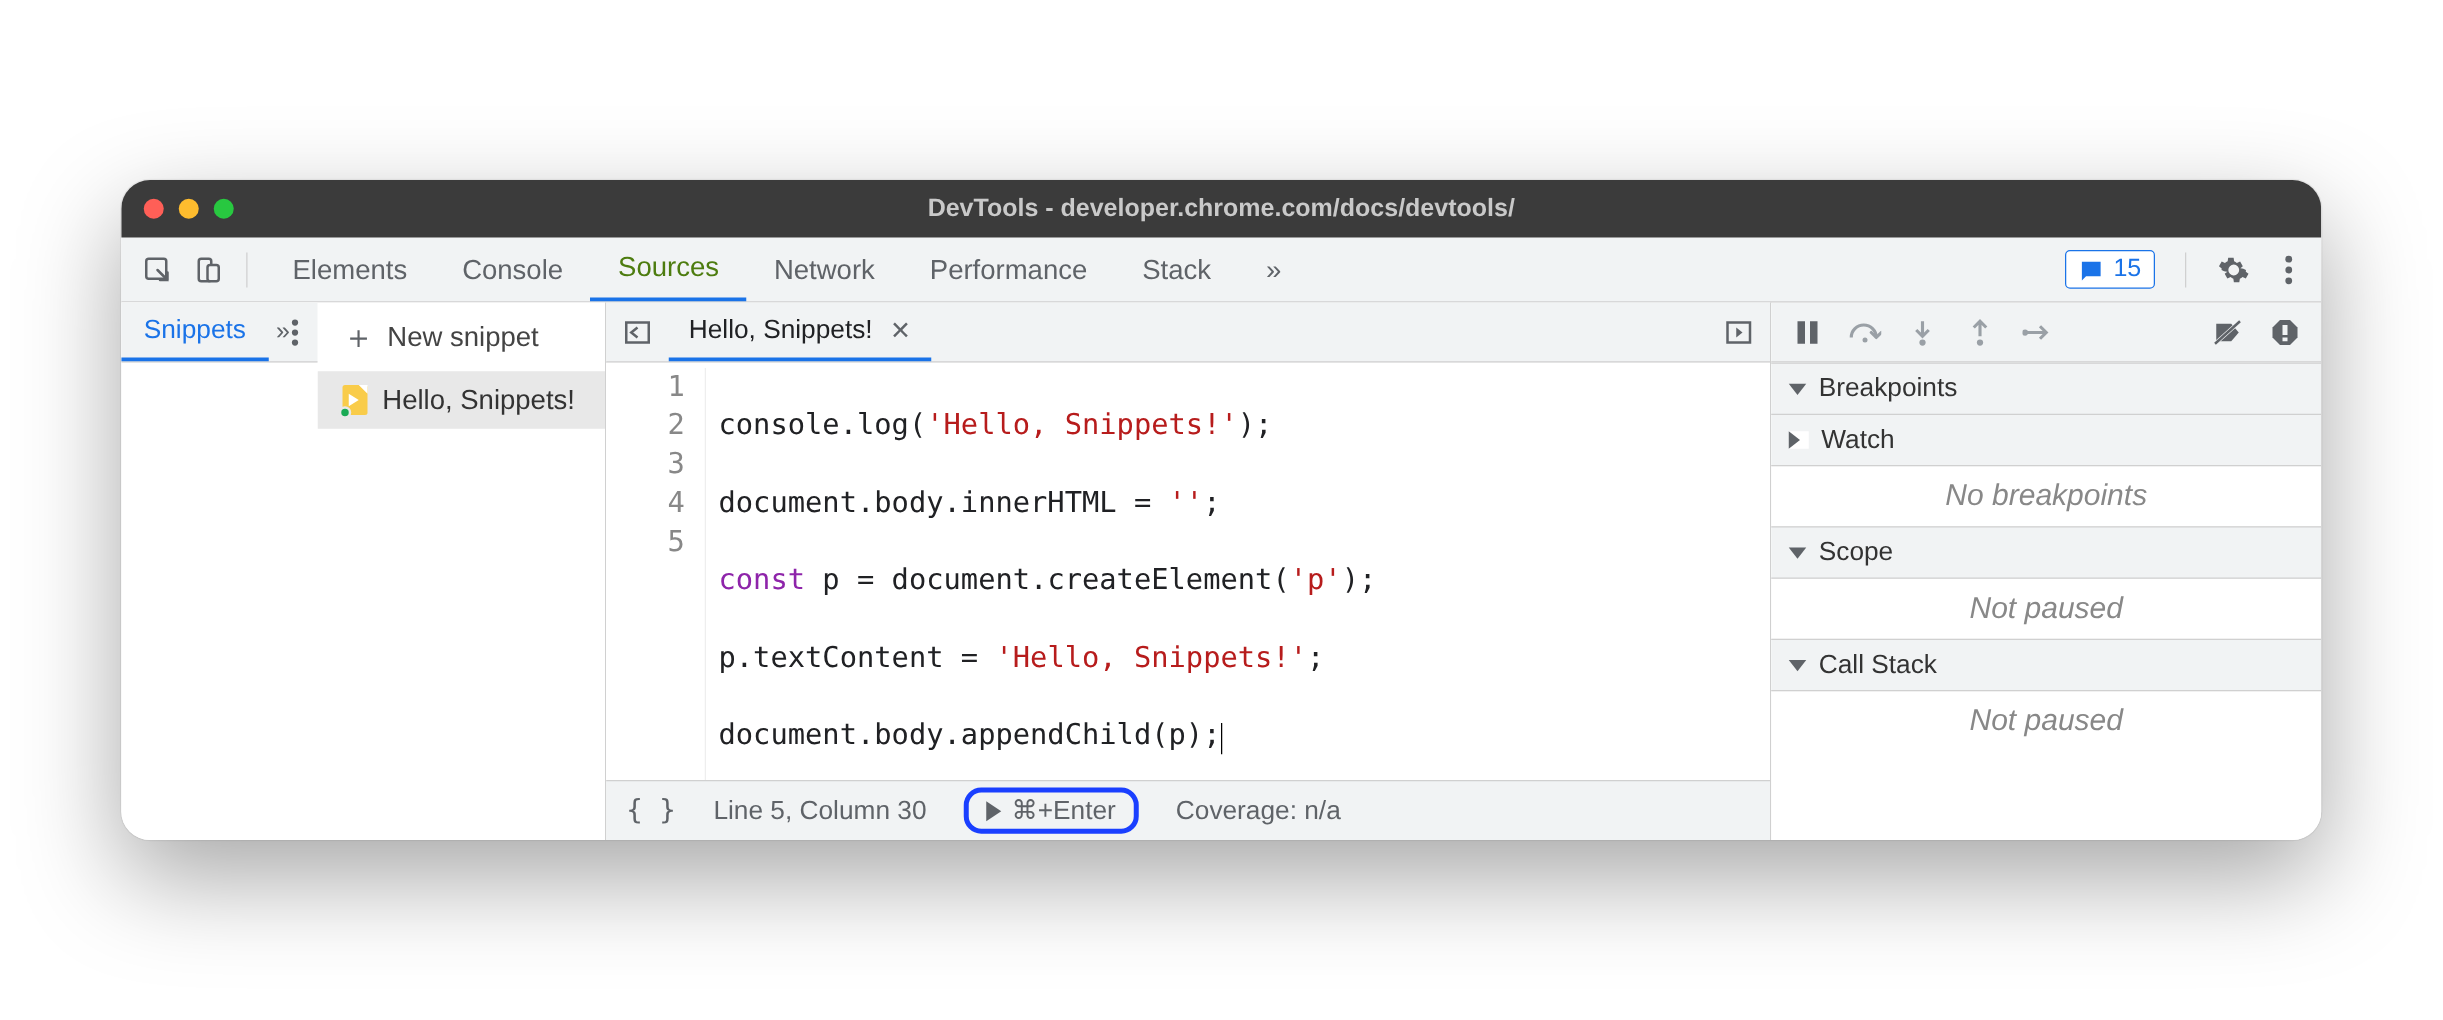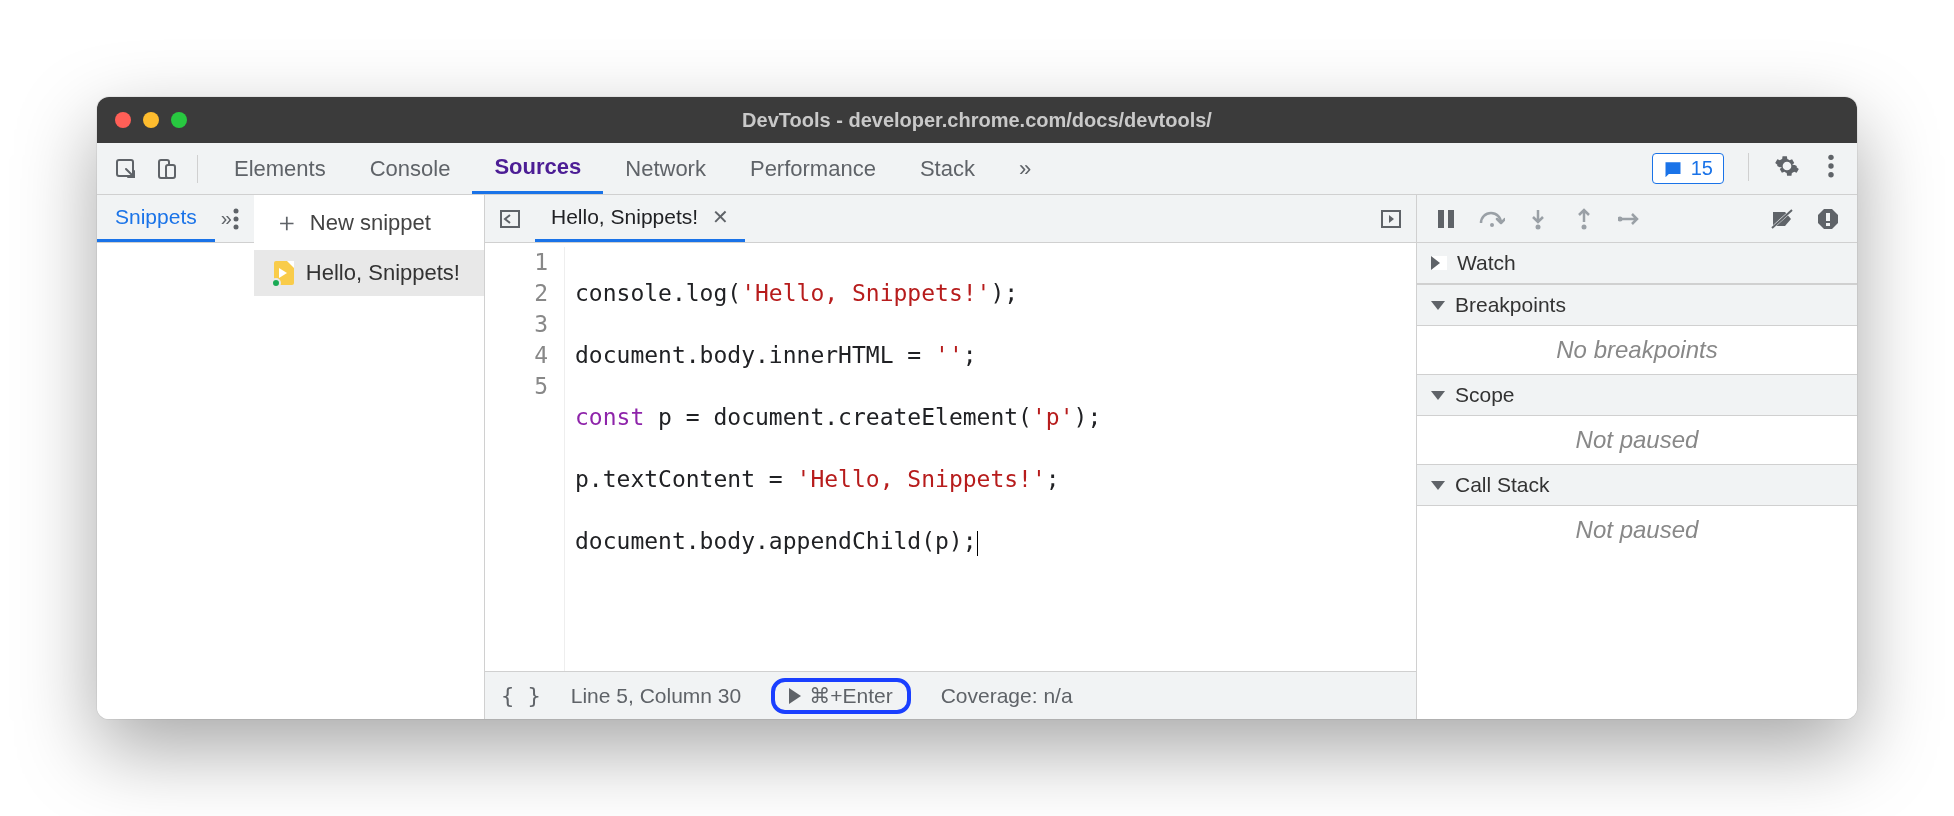--- a/index.html
+++ b/index.html
@@ -7,22 +7,22 @@
     font-family: -apple-system, BlinkMacSystemFont, "Segoe UI", Helvetica, Arial, sans-serif;
     background: #fff;
     width: 1954px;
     height: 816px;
     display: flex;
     align-items: center;
     justify-content: center;
   }
   .window {
     width: 1760px;
-    height: 622px;
-    border-radius: 12px;
+    height: 528px;
+    border-radius: 23px;
     overflow: hidden;
     box-shadow: 0 30px 80px rgba(0,0,0,0.35), 0 0 0 1px rgba(0,0,0,0.05);
     display: flex;
     flex-direction: column;
     background: #fff;
   }
   
   .titlebar {
     background: #3b3b3b;
     height: 46px;
@@ -41,22 +41,22 @@
     border-bottom: 1px solid #d0d0d0;
     display: flex;
     align-items: center;
     padding: 0 12px;
     gap: 6px;
   }
   .tb-icon { width: 34px; height:34px; display:flex; align-items:center; justify-content:center; color:#5f6368; }
   .tb-sep { width:1px; height:28px; background:#d0d0d0; margin:0 8px; }
   .tabs { display:flex; align-items:center; height:100%; }
   .tab { padding: 0 22px; font-size:22px; color:#5f6368; height:100%; display:flex; align-items:center; cursor:pointer; }
-  .tab.active { color:#4c1d95; border-bottom:3px solid #1a73e8; font-weight:700; }
-  .toolbar-right { margin-left:auto; display:flex; gap:16px; }
+  .tab.active { color:#4d7c0f; border-bottom:3px solid #1a73e8; font-weight:400; }
+  .toolbar-right { margin-left:auto; display:flex; align-items:center; gap:16px; }
   .issues { display:flex; align-items:center; gap:8px; background:#fff; border:1px solid #1a73e8; border-radius:4px; padding:3px 10px; color:#1a73e8; font-size:20px; font-weight:500;}
   .gear, .more { color:#5f6368; width:28px; display:flex; justify-content:center;}
   
   .main { flex:1; display:flex; min-height:0; }
   
   .left {
     width: 388px;
     border-right:1px solid #d0d0d0;
     display:flex; flex-direction:row;
     background:#fff;
@@ -285,29 +285,29 @@
           </div>
         <div class="ico activeico">
             <svg width="22" height="22" fill="#5f6368">
               <path d="M7 1 H15 L21 7 V15 L15 21 H7 L1 15 V7 Z"></path>
               <rect x="9" y="5" width="4" height="8" fill="#f1f3f4"></rect>
               <rect x="9" y="15" width="4" height="3" fill="#f1f3f4"></rect>
             </svg>
           </div>
       </div>
 
+      <div class="section-hdr">
+        <span class="tri"></span>
+        <span>Breakpoints</span>
+      </div>
+
       <div class="section-hdr first">
         <span class="tri right"></span>
         <span>Watch</span>
       </div>
-
-      <div class="section-hdr">
-        <span class="tri"></span>
-        <span>Breakpoints</span>
-      </div>
       <div class="section-body">No breakpoints</div>
 
       <div class="section-hdr">
         <span class="tri"></span>
         <span>Scope</span>
       </div>
       <div class="section-body">Not paused</div>
 
       <div class="section-hdr">
         <span class="tri"></span>

